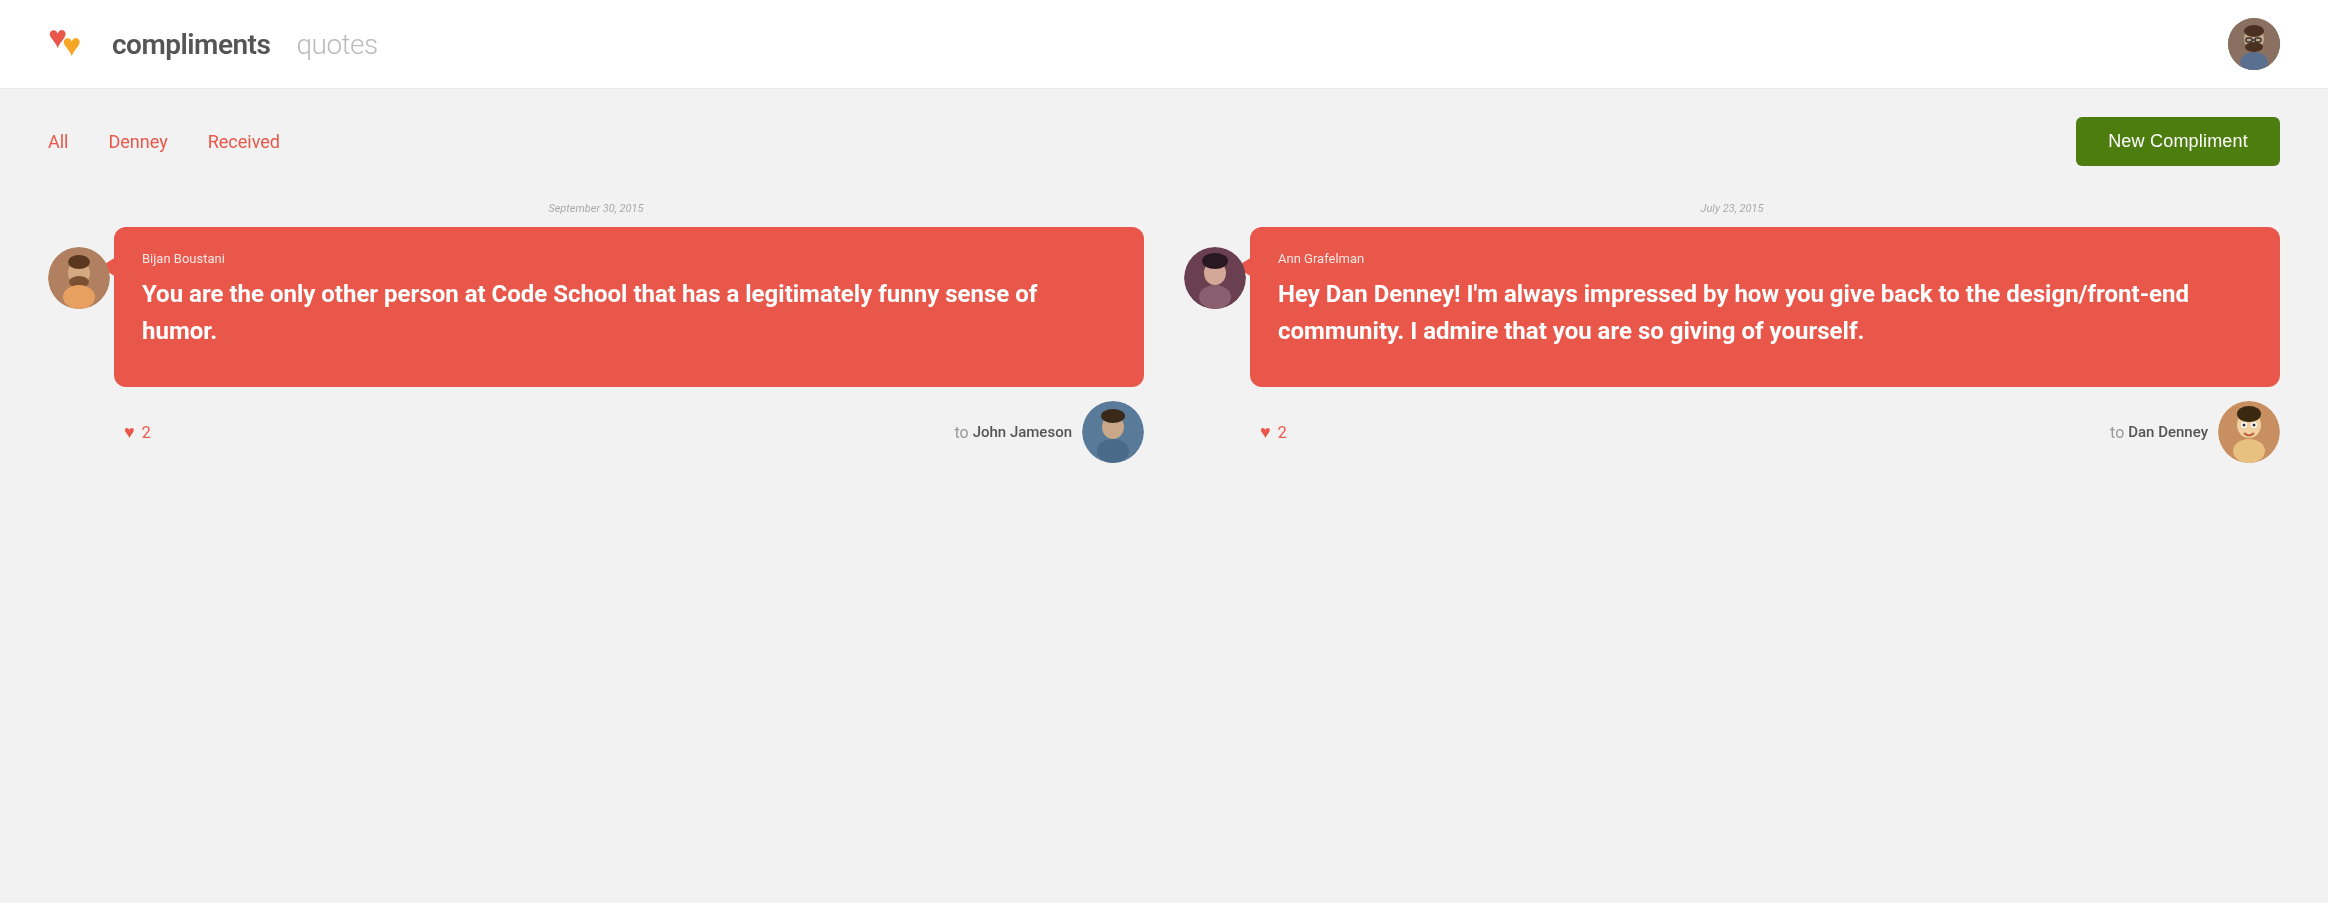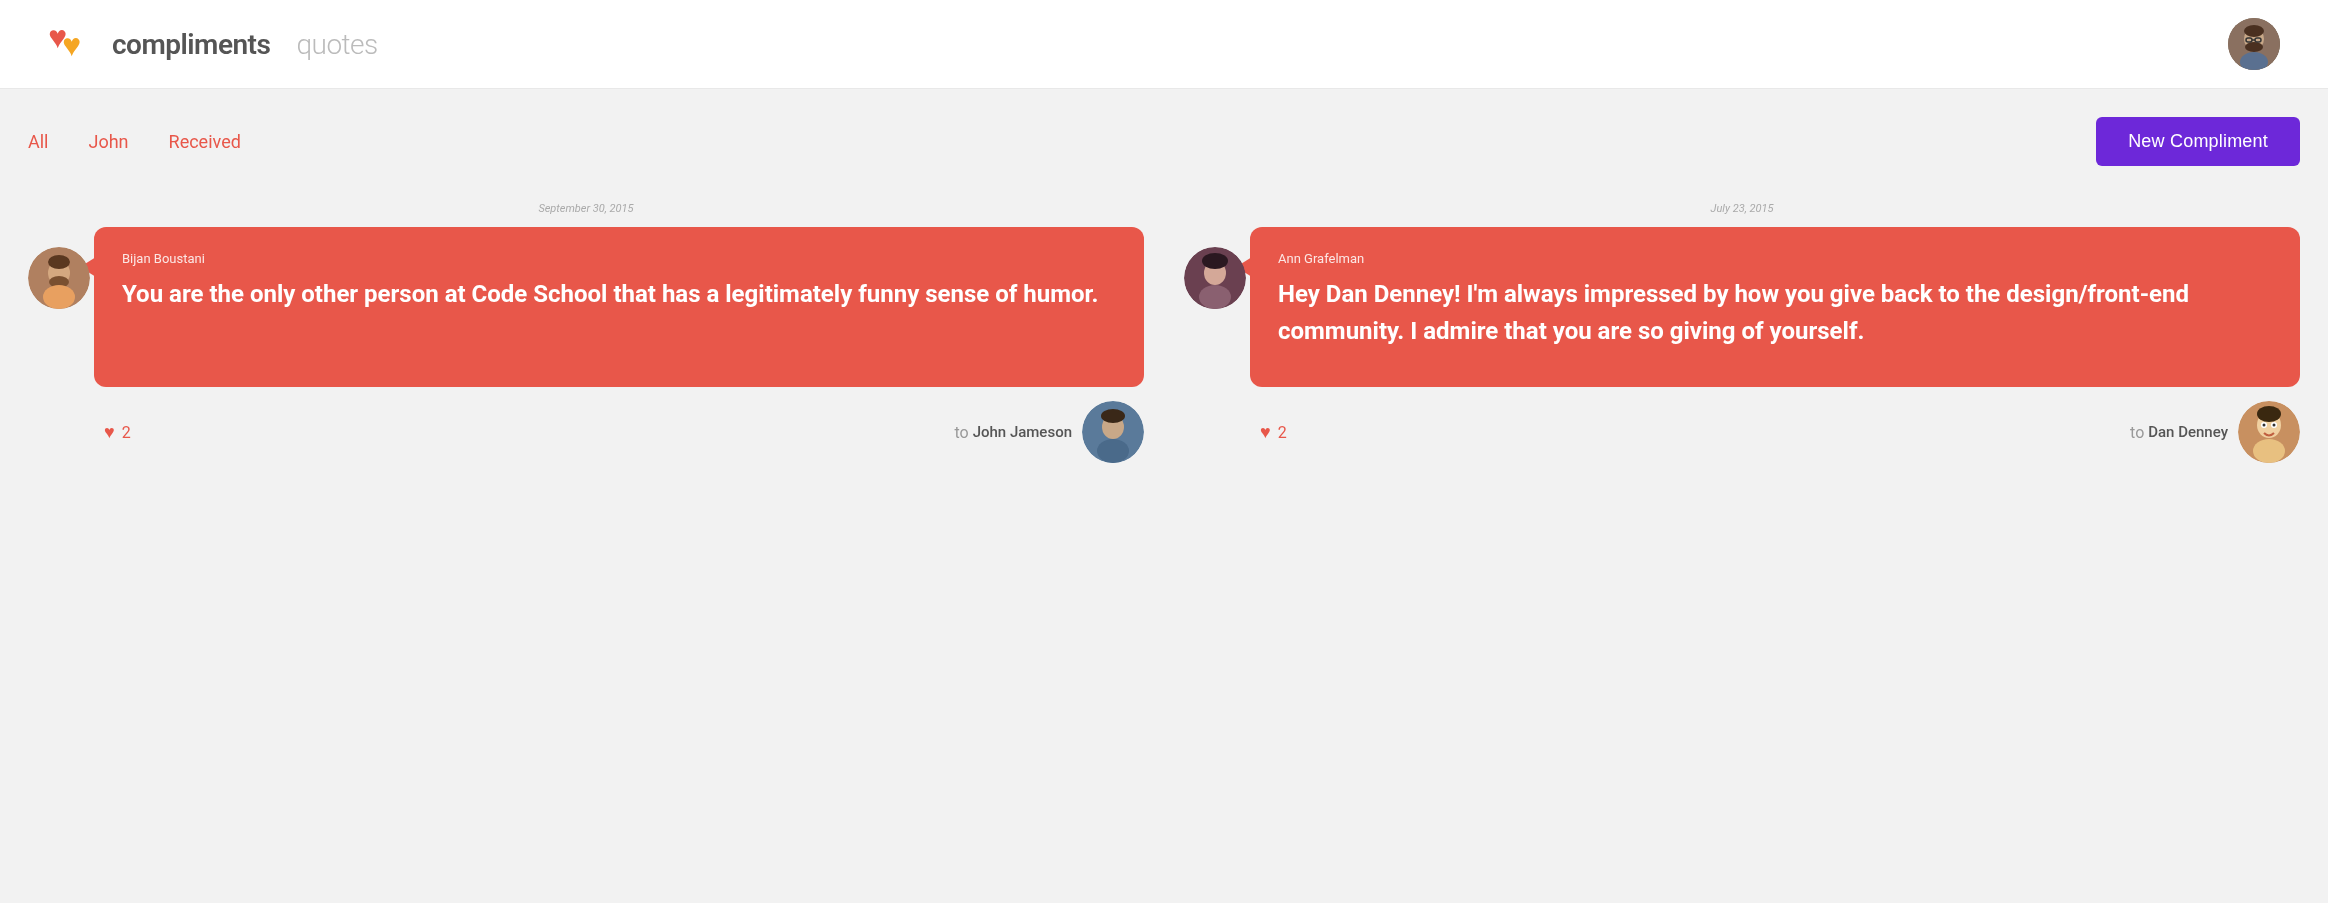--- a/index.html
+++ b/index.html
@@ -74,40 +74,40 @@
       align-items: center;
       justify-content: center;
       font-size: 22px;
       color: #fff;
     }
 
     
     .main-bg {
       background: #f2f2f2;
       min-height: calc(100vh - 90px);
-      padding: 28px 28px 48px;
+      padding: 28px 48px 48px;
     }
 
     
     .filter-bar {
       display: flex;
       align-items: center;
       margin-bottom: 36px;
     }
     .filter-tab {
       font-size: 18px;
       color: #e8574a;
       margin-right: 40px;
       cursor: pointer;
       font-weight: 400;
       text-decoration: none;
     }
     .filter-spacer { flex: 1; }
     .new-compliment-btn {
-      background: #6d28d9;
+      background: #4d7c0f;
       color: #fff;
       border: none;
       border-radius: 6px;
       padding: 14px 32px;
       font-size: 18px;
       font-weight: 500;
       cursor: pointer;
       letter-spacing: 0.2px;
     }
 
@@ -249,21 +249,21 @@
         <ellipse cx="26" cy="44" rx="14" ry="10" fill="#5a7090"></ellipse>
       </svg>
     </div>
   </div>
 </header>
 
 <main class="main-bg">
 
   <div class="filter-bar">
     <a class="filter-tab">All</a>
-    <a class="filter-tab">John</a>
+    <a class="filter-tab">Denney</a>
     <a class="filter-tab">Received</a>
     <div class="filter-spacer"></div>
     <button class="new-compliment-btn">New Compliment</button>
   </div>
 
   <div class="cards-grid">
 
     <div class="card-wrapper">
       <div class="card-date">September 30, 2015</div>
       <div class="card-body-row">

